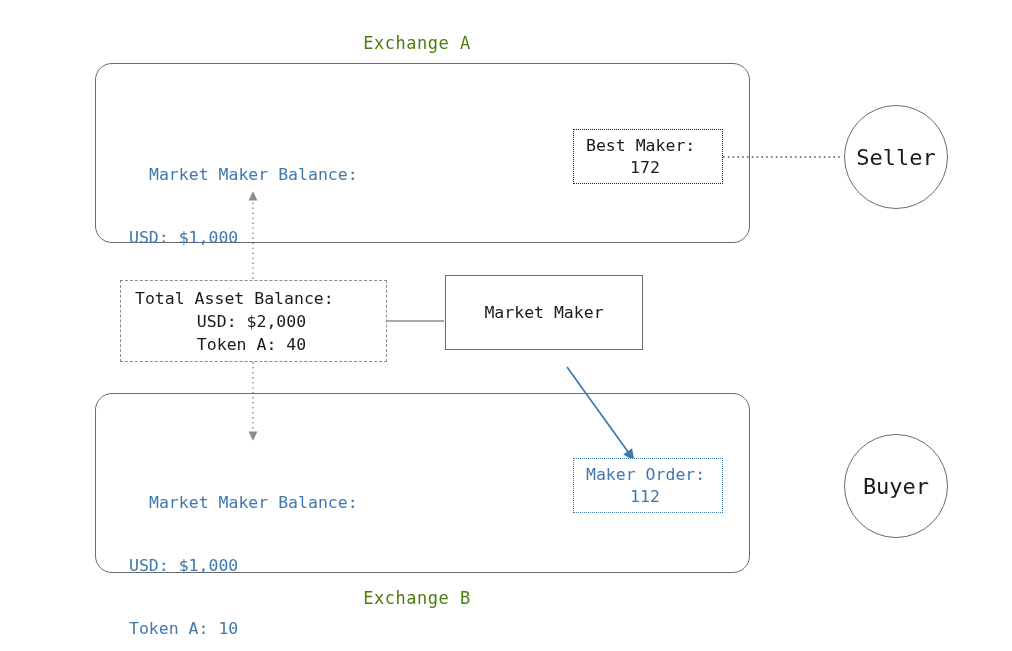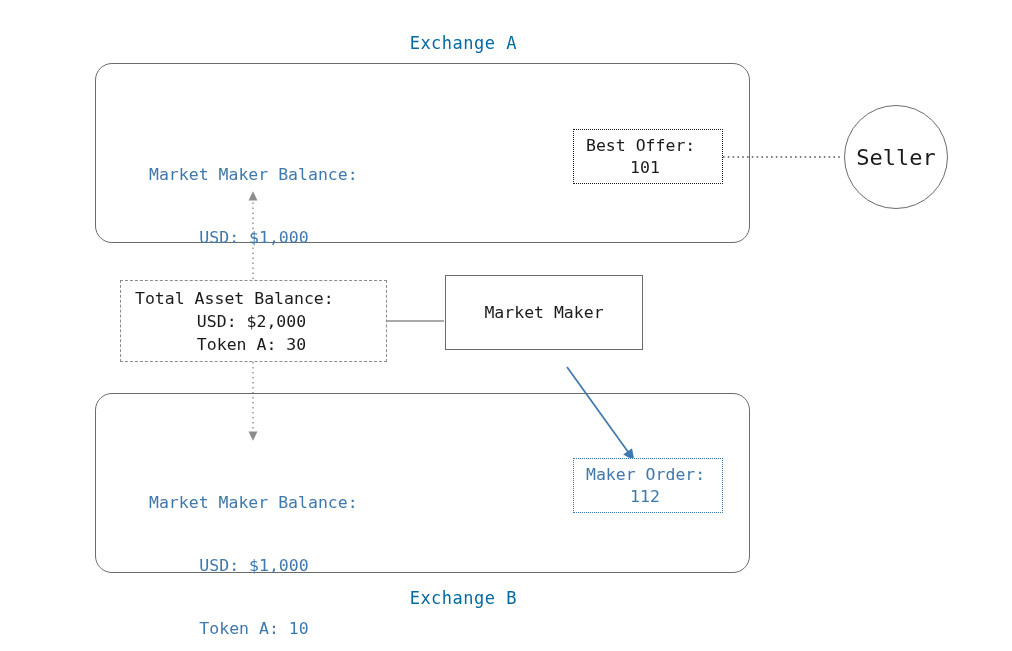--- a/index.html
+++ b/index.html
@@ -31,37 +31,37 @@
     box-sizing: border-box;
   }
   
   .exchange-box {
     border: 1.3px solid #6b6b6b;
     border-radius: 17px;
     background: transparent;
   }
   .exchange-title {
     position: absolute;
-    text-align: right;
-    color: #0369a1;
+    text-align: center;
+    color: #4d7c0f;
     font-size: 17px;
     letter-spacing: 0.5px;
     white-space: nowrap;
   }
   
   .balance-block {
     position: absolute;
     color: #3f78ad;
     font-size: 16.5px;
     line-height: 21px;
     white-space: pre;
   }
   .balance-block .ln1 { display: block; text-align: left; padding-left: 20px; }
   .balance-block .ln2,
-  .balance-block .ln3 { display: block; text-align: center; }
+  .balance-block .ln3 { display: block; }
   
   .offer-box {
     border: 1.4px dotted #1a1a1a;
     color: #1a1a1a;
     font-size: 16.5px;
     line-height: 22px;
     display: flex;
     flex-direction: column;
     align-items: center;
     justify-content: center;
@@ -143,47 +143,50 @@
 
   <div class="node exchange-box" style="left:95px; top:63px; width:655px; height:180px;"></div>
 
   <div class="balance-block" style="left:129px; top:122px; width:250px;">
     <span class="ln1">Market Maker Balance:</span>
     <span class="ln2">USD: $1,000</span>
     <span class="ln3">Token A: 10</span>
   </div>
 
   <div class="node offer-box" style="left:573px; top:129px; width:150px; height:55px;">
-    <span class="label">Best Offer:</span>
-    <span class="value">101</span>
+    <span class="label">Best Maker:</span>
+    <span class="value">172</span>
   </div>
 
   <div class="node actor-circle" style="left:844px; top:105px; width:104px; height:104px;">
     <span>Seller</span>
   </div>
 
   <div class="node total-box" style="left:120px; top:280px; width:267px; height:82px;">
     <span class="ln1">Total Asset Balance:</span>
     <span class="ln2">USD: $2,000</span>
-    <span class="ln3">Token A: 30</span>
+    <span class="ln3">Token A: 40</span>
   </div>
 
   <div class="node mm-box" style="left:445px; top:275px; width:198px; height:75px;">
     <span>Market Maker</span>
   </div>
 
   <div class="node exchange-box" style="left:95px; top:393px; width:655px; height:180px;"></div>
 
   <div class="balance-block" style="left:129px; top:450px; width:250px;">
     <span class="ln1">Market Maker Balance:</span>
     <span class="ln2">USD: $1,000</span>
     <span class="ln3">Token A: 10</span>
   </div>
 
   <div class="node offer-box sell-box" style="left:573px; top:458px; width:150px; height:55px;">
     <span class="label">Maker Order:</span>
     <span class="value">112</span>
   </div>
 
+  <div class="node actor-circle" style="left:844px; top:434px; width:104px; height:104px;">
+    <span>Buyer</span>
+  </div>
 
   <div class="exchange-title" style="left:317px; top:588px; width:200px;">Exchange B</div>
 
 </div>
 
 </body></html>

